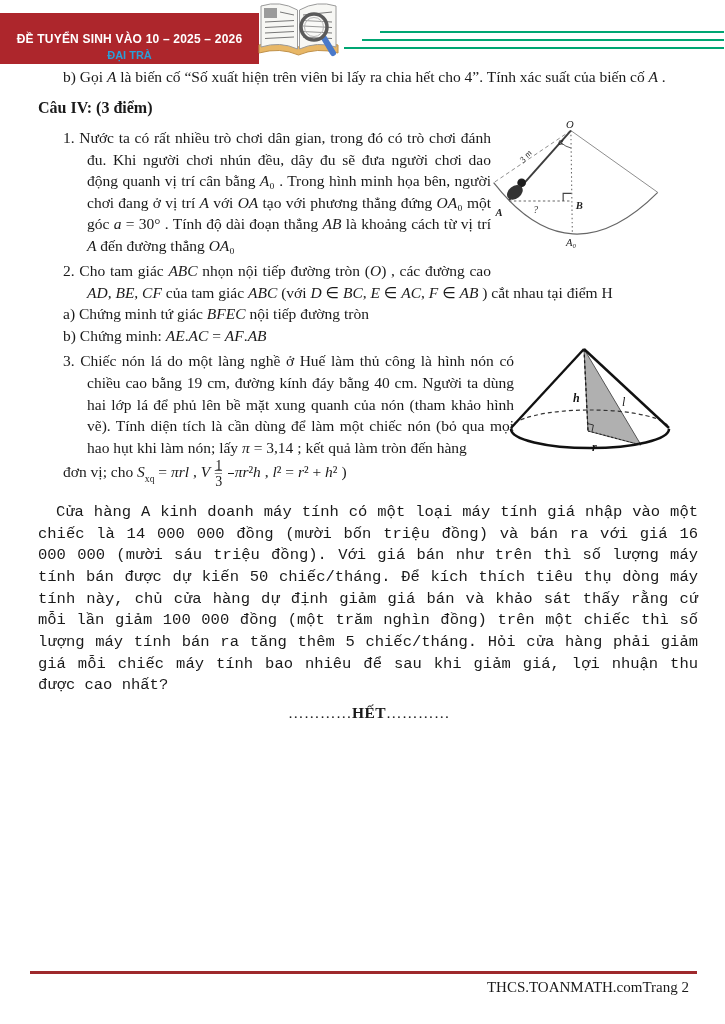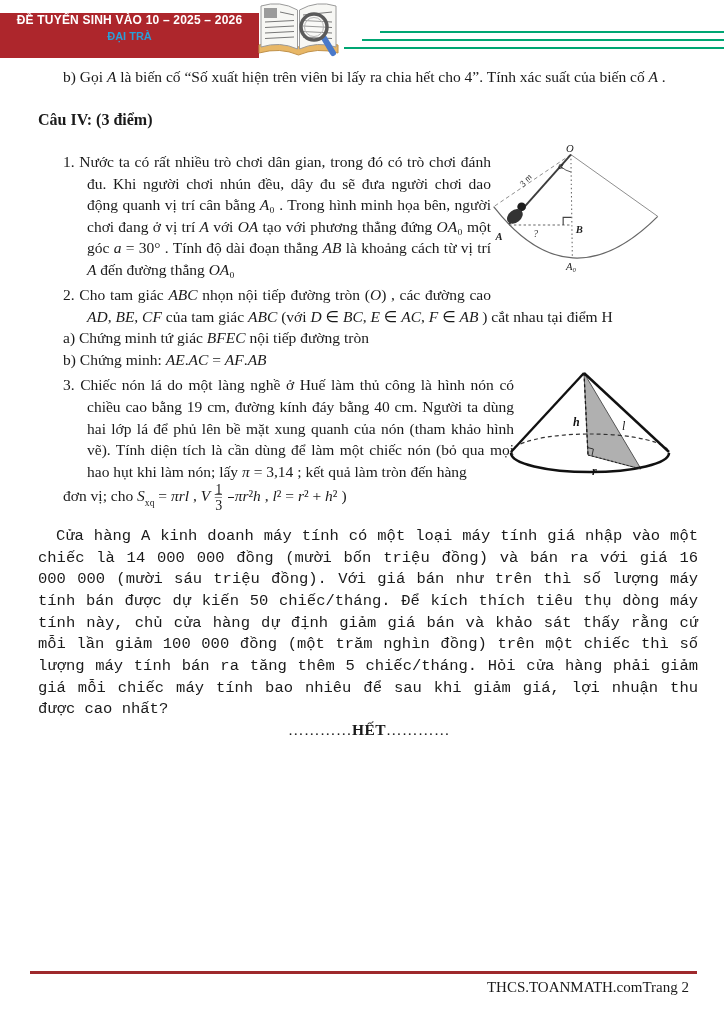--- a/index.html
+++ b/index.html
@@ -3,53 +3,53 @@
 <meta charset="utf-8">
 <style>
   html,body { margin:0; padding:0; background:#ffffff; }
   .page {
     position:relative; width:725px; height:1024px; background:#fff;
     font-family:"Liberation Serif", serif; color:#1a1a1a; overflow:hidden;
   }
 
   
   .banner {
-    position:absolute; left:0; top:13px; width:259px; height:45px;
-    background:#ad262c; box-sizing:border-box; padding-top:0;
+    position:absolute; left:0; top:13px; width:259px; height:51px;
+    background:#ad262c; box-sizing:border-box; padding-top:19px;
     text-align:center; font-family:"Liberation Sans", sans-serif;
   }
   .banner-title { font-size:12px; font-weight:bold; color:#ffffff; letter-spacing:.2px; white-space:nowrap; }
   .banner-sub   { font-size:11px; font-weight:bold; color:#2a9fd8; margin-top:3px; }
   .logo { position:absolute; left:251px; top:0; }
   .gline { position:absolute; height:2px; right:1px; background:#00a673; }
   .g1 { top:31px; left:380px; }
   .g2 { top:39px; left:362px; }
   .g3 { top:47px; left:344px; }
 
   
   main { position:absolute; left:38px; top:60px; width:662px; }
   .hang { padding-left:24px; text-indent:-24px; text-align:justify;
           font-size:15.5px; line-height:1.39; margin-left:25px; }
   .qb { margin-top:6px; }
-  .sec { font-size:16px; font-weight:bold; margin:21px 0; line-height:1.35; }
+  .sec { font-size:16px; font-weight:bold; margin:9px 0; line-height:1.35; }
   .item { margin-top:4px; }
   .sub  { margin-top:0; }
   i { font-style:italic; }
   sub { font-size:.62em; }
   .fig { float:right; margin:0; }
   .fig1 { margin:-8px -14px 0 10px; }
   .fig2 { margin:-6px -12px 0 10px; }
   .formula { }
   .fr { display:inline-block; vertical-align:middle; text-align:center;
         line-height:1.1; font-size:14px; margin:0 1px; }
   .fr > span { display:block; padding:0 3px; }
   .fr > span:first-child { border-bottom:1px solid #1a1a1a; }
   .para { font-size:15.5px; line-height:1.4; text-align:justify;
           text-indent:18px; margin:12px 2px 0 0;font-family:Liberation Mono, monospace; }
-  .ending { text-align:center; font-size:15.5px; margin-top:0; letter-spacing:.5px; }
+  .ending { text-align:center; font-size:15.5px; margin-top:7px; letter-spacing:.5px; }
 
   
   .footrule { position:absolute; left:30px; top:971px; width:667px; height:2.5px; background:#9e292c; }
   .footrow { position:absolute; left:44px; right:36px; top:979px;
              display:flex; justify-content:flex-end; font-size:15px; }
 
   
   svg text { font-family:"Liberation Serif", serif; }
   .v { font-style:italic; }
 </style>

